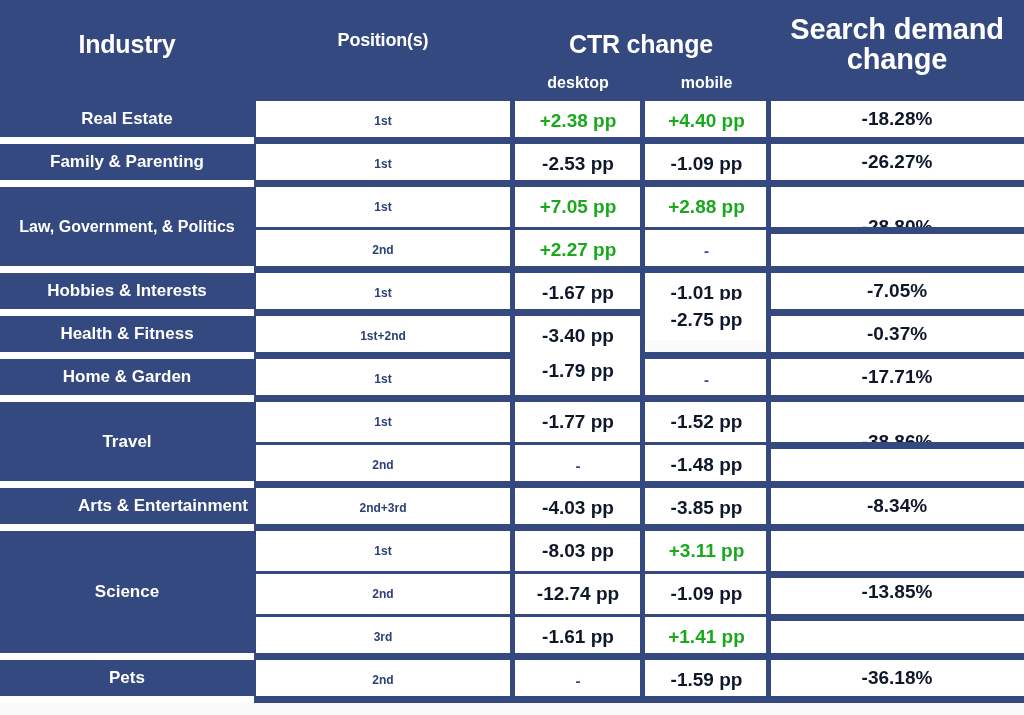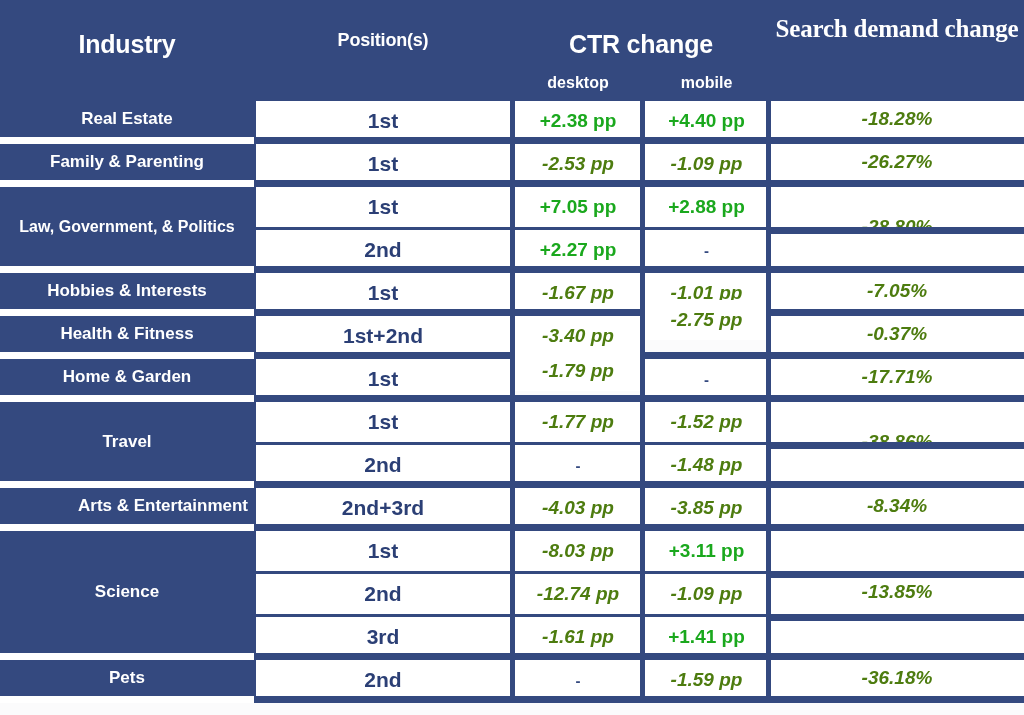--- a/index.html
+++ b/index.html
@@ -18,21 +18,21 @@
   
   .header{
     position:absolute;left:0;top:0;width:1024px;height:101px;
     background:#34497f;
   }
   .h-cell{position:absolute;color:#ffffff;font-weight:bold;text-align:center;
           letter-spacing:-0.2px;}
   .h-industry{left:0;top:30px;width:254px;font-size:25px;}
   .h-position{left:254px;top:30px;width:258px;font-size:18px;}
   .h-ctr{left:514px;top:30px;width:254px;font-size:25px;}
-  .h-sd{left:770px;top:14px;width:254px;font-size:25px;line-height:30px;font-family:Liberation Serif, serif;}
+  .h-sd{left:770px;top:14px;width:254px;font-size:29px;line-height:30px;}
   .h-sub{position:absolute;top:74px;color:#ffffff;font-weight:bold;font-size:16px;text-align:center;}
   .h-desktop{left:514px;width:128px;}
   .h-mobile{left:645px;width:123px;}
 
   
   .body{position:absolute;left:0;top:101px;width:1024px;height:614px;}
 
   .ind-cell{
     position:absolute;left:0;width:254px;
     background:#34497f;color:#ffffff;
@@ -43,35 +43,35 @@
   .ind-cell.small{font-size:16px;}
 
   .sd-cell{
     position:absolute;left:770px;width:254px;
     display:flex;align-items:center;justify-content:center;
     font-size:19px;font-weight:bold;text-align:center;
   }
   .pos-cell{
     position:absolute;left:256px;width:254px;height:40px;
     background:#ffffff;color:#2b3f75;
-    font-size:21px;font-weight:bold;
+    font-size:12px;font-weight:bold;
     display:flex;align-items:center;justify-content:center;
   }
   .d-cell{
     position:absolute;left:514px;width:128px;height:40px;
     background:#ffffff;font-size:19px;font-weight:bold;
     display:flex;align-items:center;justify-content:center;
   }
   .m-cell{
     position:absolute;left:645px;width:123px;height:40px;
     background:#ffffff;font-size:19px;font-weight:bold;
     display:flex;align-items:center;justify-content:center;
   }
   .pos{color:#1aa81d;}
-  .neg{color:#4d7c0f;font-style:italic;}
+  .neg{color:#0f172a;}
   .none{color:#34497f;}
 
   
   .hbar{position:absolute;left:254px;width:770px;height:7px;background:#34497f;}
   .vbar{position:absolute;background:#34497f;width:5px;}
   .gap{position:absolute;left:0;width:254px;background:#ffffff;}
 </style>
 </head>
 <body>
 

